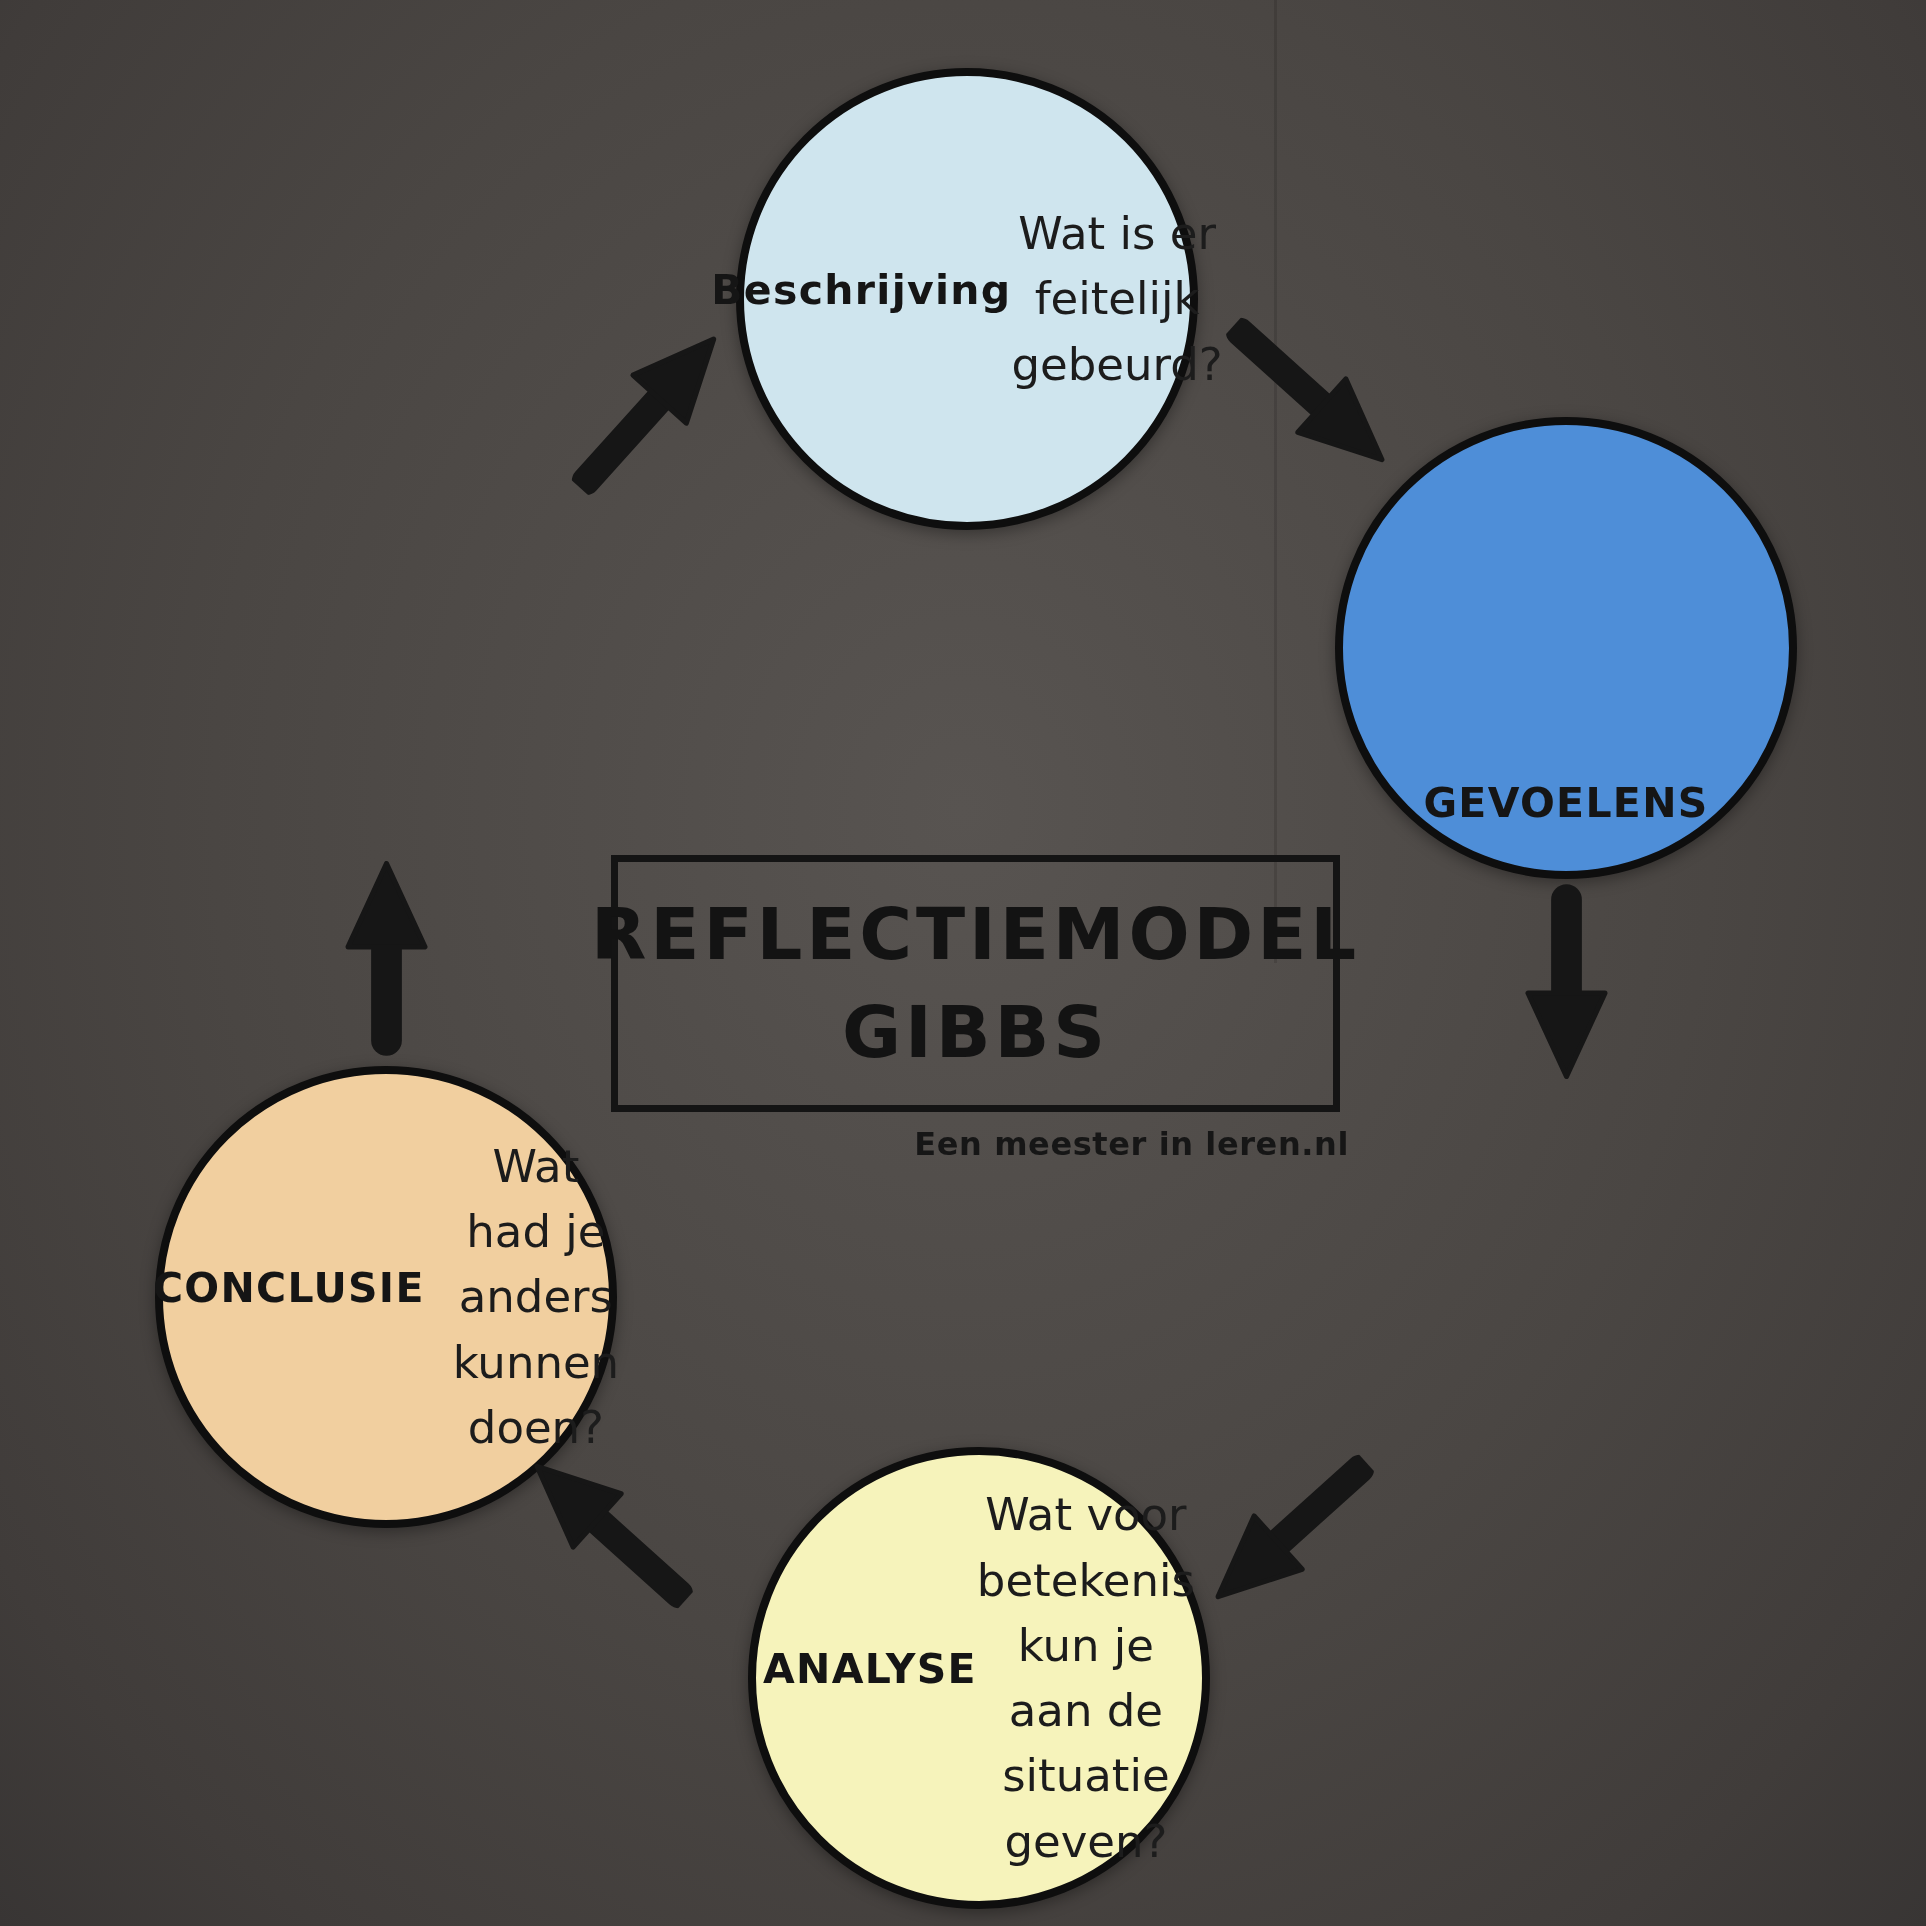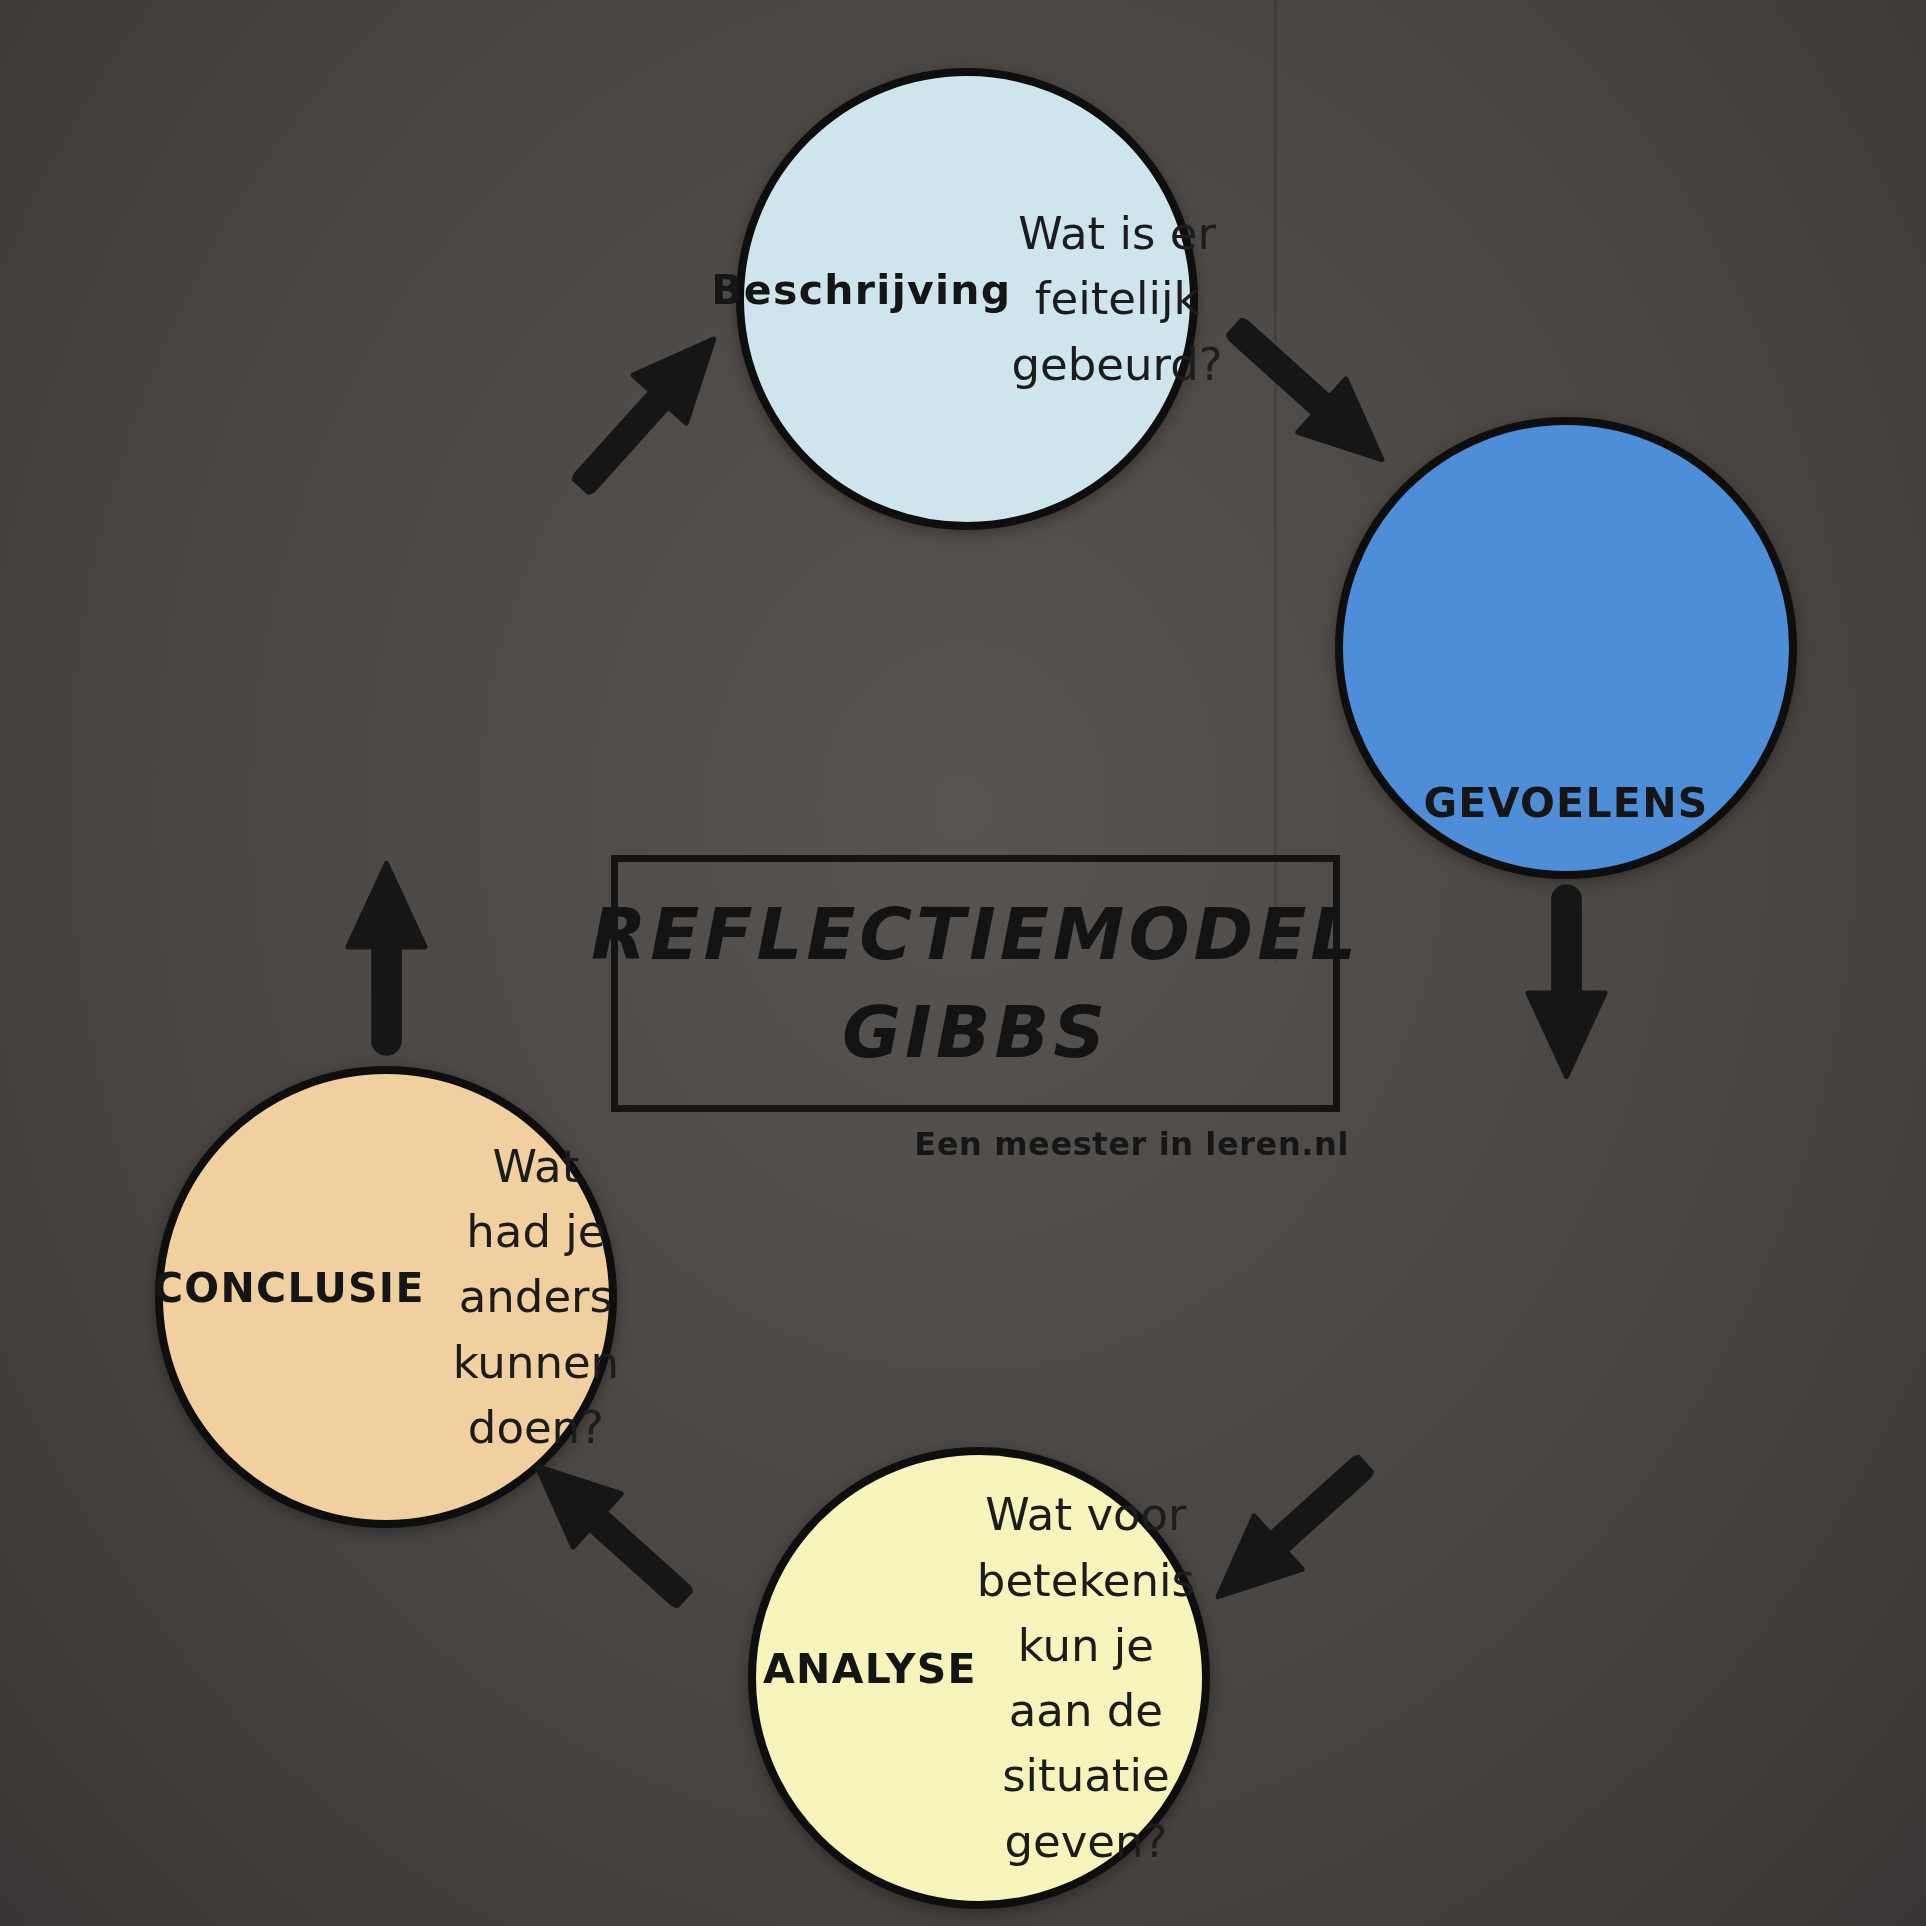--- a/index.html
+++ b/index.html
@@ -82,21 +82,20 @@
     align-items: center;
     justify-content: center;
     text-align: center;
   }
   .title-line {
     font-weight: bold;
     font-size: 72px;
     letter-spacing: 3.9px;
     color: #131313;
     line-height: 1.35;
-    font-style: italic;
   }
   .credit {
     position: absolute;
     left: 620px;
     top: 1125px;
     width: 729px;
     text-align: right;
     font-weight: bold;
     font-size: 32px;
     color: #161616;

